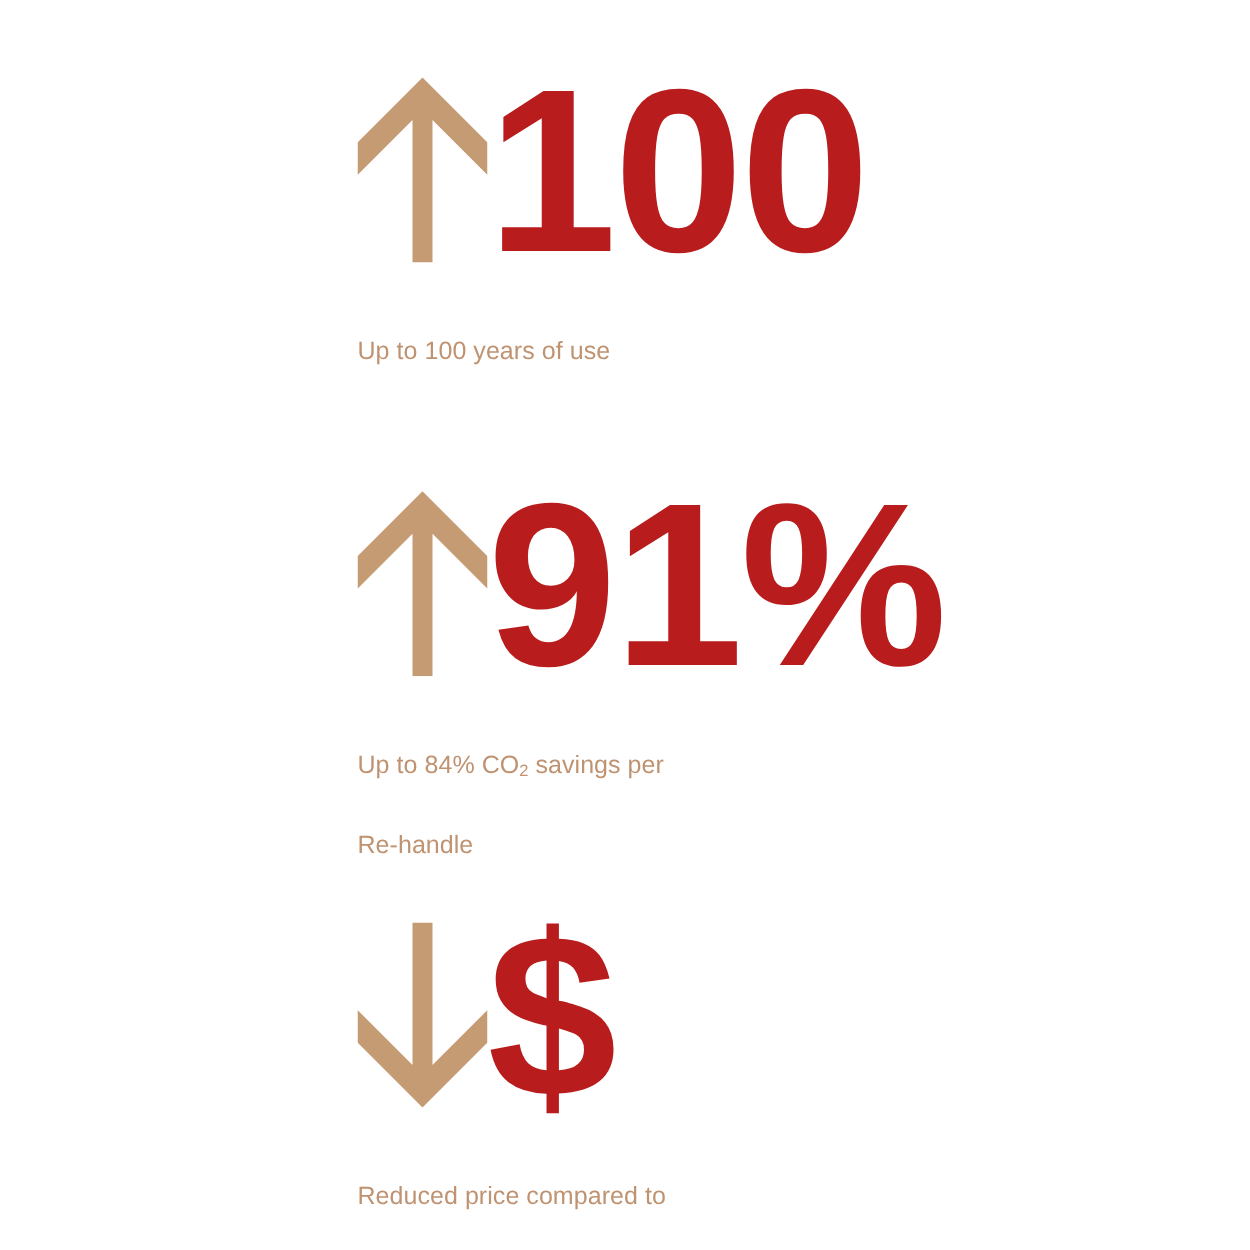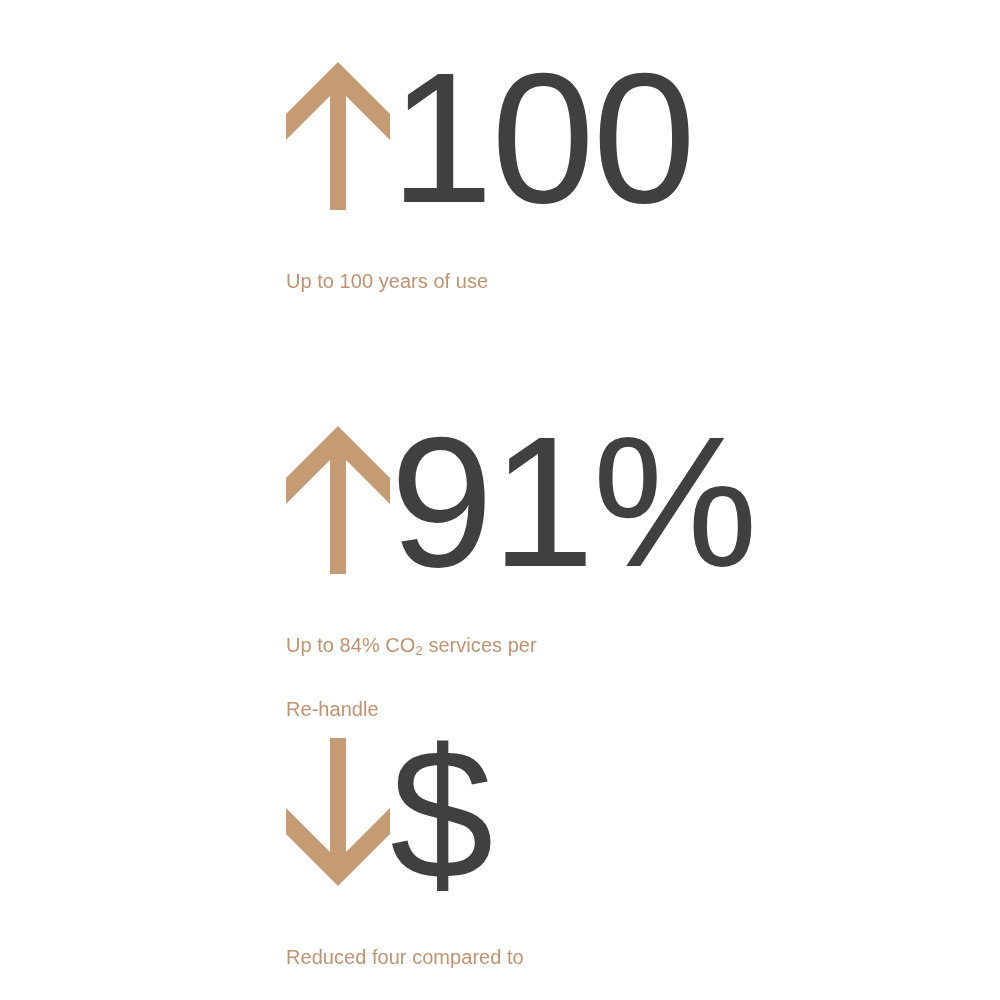--- a/index.html
+++ b/index.html
@@ -21,43 +21,43 @@
     height: 1000px;
     background: #ffffff;
   }
 
   .stat-block {
     position: absolute;
     left: 286px;
   }
 
   #stat-block-0 { top: 42px; }
-  #stat-block-1 { top: 406px; }
+  #stat-block-1 { top: 373px; }
   #stat-block-2 { top: 718px; }
 
   .stat-figure {
     display: flex;
     align-items: flex-end;
     height: 168px;
   }
 
   .arrow-icon {
     display: block;
     flex: 0 0 auto;
   }
   .arrow-icon svg { display: block; }
 
   .stat-value {
     display: block;
     font-family: "Liberation Sans", sans-serif;
-    font-weight: 400;
+    font-weight: 700;
     font-size: 186px;
     line-height: 0.78;
     letter-spacing: -0.012em;
-    color: #404040;
+    color: #b91c1c;
     white-space: nowrap;
   }
 
   .stat-caption {
     font-family: "Liberation Sans", sans-serif;
     font-weight: 400;
     font-size: 20px;
     line-height: 32px;
     letter-spacing: 0.002em;
     color: #bf9371;
@@ -95,33 +95,33 @@
   <div class="stat-block" id="stat-block-1">
     <div class="stat-figure">
       <span class="arrow-icon">
         <svg width="104" height="148" viewBox="0 0 104 148" aria-hidden="true">
           <path d="M52 0 L104 52 L104 78 L60 34 L60 148 L44 148 L44 34 L0 78 L0 52 Z" fill="#c59b74"></path>
         </svg>
       </span>
       <span class="stat-value">91%</span>
     </div>
     <div class="stat-caption">
-      <span>Up to 84% CO</span><sub>2</sub><span> services per</span><br>
+      <span>Up to 84% CO</span><sub>2</sub><span> savings per</span><br>
       <span>Re-handle</span>
     </div>
   </div>
 
   <div class="stat-block" id="stat-block-2">
     <div class="stat-figure">
       <span class="arrow-icon">
         <svg width="104" height="148" viewBox="0 0 104 148" aria-hidden="true">
           <path d="M52 148 L104 96 L104 70 L60 114 L60 0 L44 0 L44 114 L0 70 L0 96 Z" fill="#c59b74"></path>
         </svg>
       </span>
       <span class="stat-value">$</span>
     </div>
     <div class="stat-caption">
-      <span>Reduced four compared to</span><br>
+      <span>Reduced price compared to</span><br>
       
     </div>
   </div>
 
 </div>
 
 </body></html>

